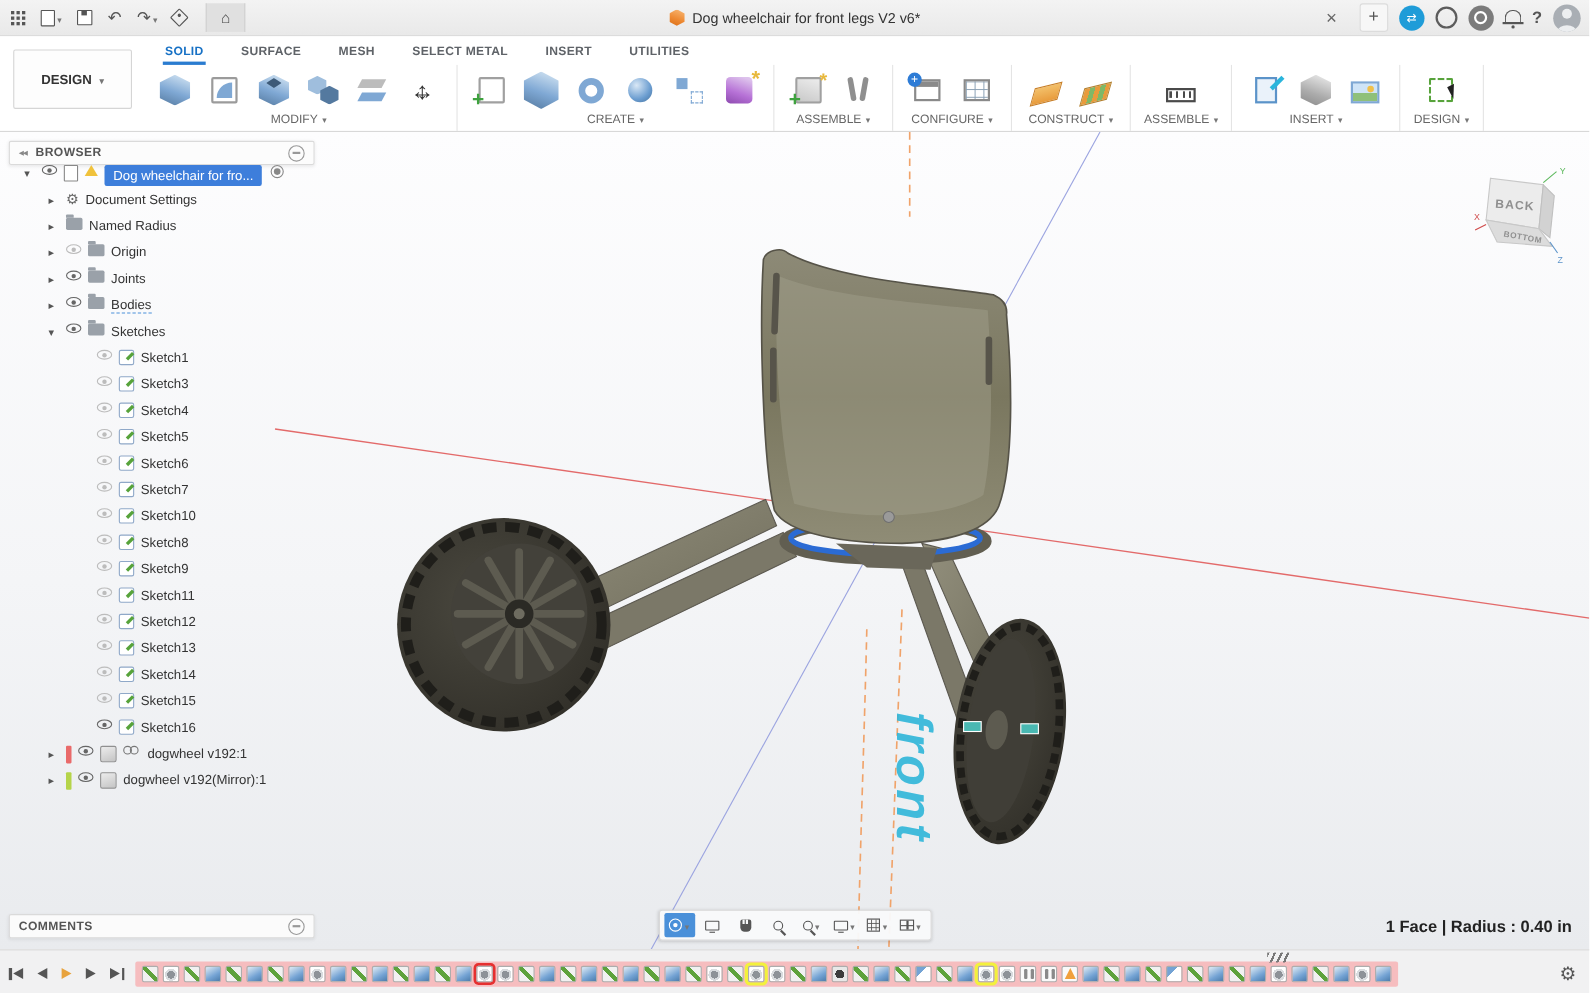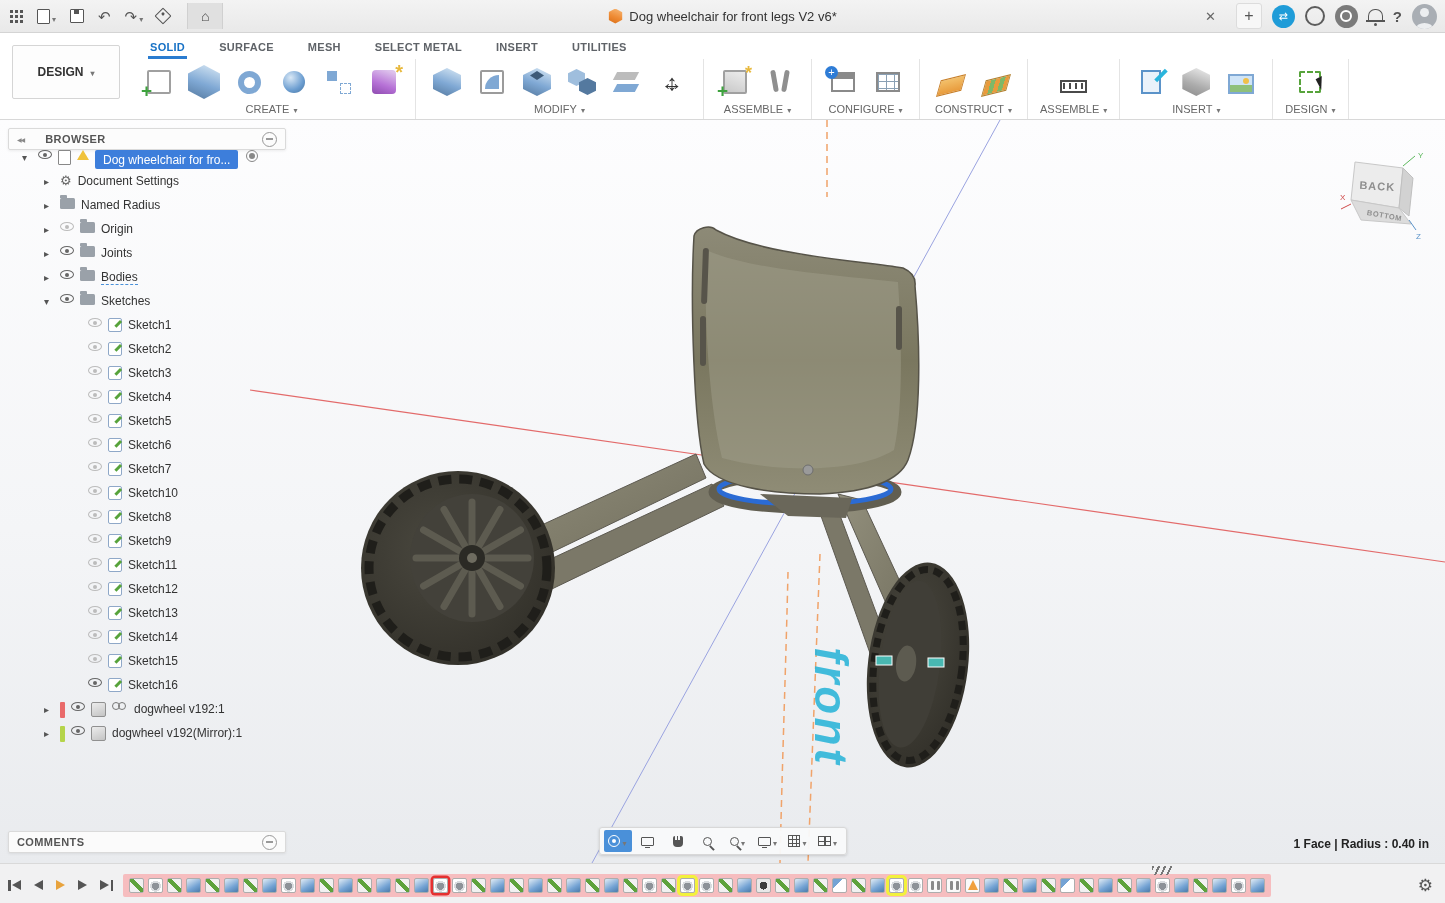--- a/index.html
+++ b/index.html
@@ -115,21 +115,21 @@
       border-top:12px solid #222;border-right:7px solid transparent;transform:rotate(-28deg)}
 
   
   .canvas{position:relative;height:743px;background:linear-gradient(180deg,#fdfdfe 0%,#f4f5f7 55%,#e9ebee 100%);overflow:hidden}
   .scene{position:absolute;inset:0;width:100%;height:100%}
   .viewcube{position:absolute;right:14px;top:28px;width:92px;height:92px}
   .vc-label{fill:#8f8f8f;font-size:11px;font-weight:bold;text-anchor:middle;letter-spacing:1px}
   .vc-label.small{font-size:7.5px;letter-spacing:.5px}
 
   
-  .phead{display:flex;align-items:center;gap:21px;height:22px;background:rgba(252,252,252,.92);border:1px solid #dadada;
+  .phead{display:flex;align-items:center;gap:8px;height:22px;background:rgba(252,252,252,.92);border:1px solid #dadada;
          border-radius:2px;padding:0 8px;box-shadow:0 1px 3px rgba(0,0,0,.07);width:278px;box-sizing:border-box}
   .pcollapse{font-size:6px;color:#888;letter-spacing:-1px}
   .phead-label{font-size:11px;font-weight:bold;color:#555;letter-spacing:.4px}
   .pminus{margin-left:auto;width:13px;height:13px;border:1.3px solid #999;border-radius:50%;position:relative;flex:none}
   .pminus::after{content:"";position:absolute;left:3px;right:3px;top:50%;height:1.5px;margin-top:-.75px;background:#999}
 
   .browser{position:absolute;left:8px;top:8px;width:300px;font-size:12px}
   .trow{display:flex;align-items:flex-start;gap:6px;height:24px}
   .trow.root{padding-left:14px}
   .trow.lvl1,.trow.lvl1c{padding-left:36px}
@@ -180,21 +180,21 @@
   .n-hand::after{content:"";position:absolute;top:0;left:2.5px;width:1.5px;height:4.5px;background:#f6f7f8;box-shadow:3px 0 0 #f6f7f8}
   .n-zoom{width:9px;height:9px;border:1.6px solid currentColor;border-radius:50%;position:relative;box-sizing:border-box}
   .n-zoom::after{content:"";position:absolute;right:-4px;bottom:-4px;width:6px;height:1.8px;background:currentColor;transform:rotate(45deg)}
   .n-grid{width:12px;height:12px;border:1.2px solid currentColor;box-sizing:border-box;
     background-image:linear-gradient(currentColor 1px,transparent 1px),linear-gradient(90deg,currentColor 1px,transparent 1px);
     background-size:4px 4px;background-position:-1px -1px}
   .n-vp{width:13px;height:10px;border:1.4px solid currentColor;position:relative;box-sizing:border-box}
   .n-vp::before{content:"";position:absolute;top:50%;left:0;right:0;height:1.2px;background:currentColor}
   .n-vp::after{content:"";position:absolute;left:50%;top:0;bottom:0;width:1.2px;background:currentColor}
 
-  .statusline{position:absolute;right:16px;bottom:12px;font-size:12px;font-weight:bold;color:#222}
+  .statusline{position:absolute;right:16px;bottom:12px;font-size:15px;font-weight:bold;color:#222}
 
   
   .timelinebar{height:42px;background:#f1f1f2;border-top:1px solid #d9d9d9;display:flex;align-items:center;position:relative;padding-right:12px}
   .pcontrols{display:flex;align-items:center;gap:13px;padding:0 10px 0 8px}
   .pc{display:flex;align-items:center;gap:1.5px}
   .tri-l{width:0;height:0;border-right:9px solid #555;border-top:5.5px solid transparent;border-bottom:5.5px solid transparent}
   .tri-r{width:0;height:0;border-left:9px solid #555;border-top:5.5px solid transparent;border-bottom:5.5px solid transparent}
   .tri-r.amber{border-left-color:#e8a33d}
   .vbar{width:2.5px;height:11px;background:#555}
   .tstrip{display:flex;align-items:center;gap:4px;background:#f6bdbf;padding:4px 6px;border-radius:2px}
@@ -271,67 +271,67 @@
       <div class="rtab">MESH</div>
       <div class="rtab">SELECT METAL</div>
       <div class="rtab">INSERT</div>
       <div class="rtab">UTILITIES</div>
     </div>
   <div class="rtools">
 
     <div class="tgroup">
       <div class="ticons">
         <div class="tbtn">
+            <span class="ti cube ic-presspull"></span>
+          </div>
+        <div class="tbtn">
+            <span class="ti ic-fillet"></span>
+          </div>
+        <div class="tbtn">
+            <span class="ti cube ic-shell"></span>
+          </div>
+        <div class="tbtn">
+            <span class="ti ic-combine"></span>
+          </div>
+        <div class="tbtn">
+            <span class="ti ic-offsetface"></span>
+          </div>
+        <div class="tbtn">
+            <span class="ti ic-move"></span>
+          </div>
+      </div>
+      <div class="tlabel">
+          <span>MODIFY</span>
+          <span class="caret"></span>
+        </div>
+    </div>
+
+    <div class="tgroup">
+      <div class="ticons">
+        <div class="tbtn">
             <span class="ti ic-sketchnew"></span>
           </div>
         <div class="tbtn">
             <span class="ti cube ic-big"></span>
           </div>
         <div class="tbtn">
             <span class="ti ic-revolve"></span>
           </div>
         <div class="tbtn">
             <span class="ti ic-pipe"></span>
           </div>
         <div class="tbtn">
             <span class="ti ic-pattern"></span>
           </div>
         <div class="tbtn">
             <span class="ti ic-form"></span>
           </div>
       </div>
       <div class="tlabel">
           <span>CREATE</span>
-          <span class="caret"></span>
-        </div>
-    </div>
-
-    <div class="tgroup">
-      <div class="ticons">
-        <div class="tbtn">
-            <span class="ti cube ic-presspull"></span>
-          </div>
-        <div class="tbtn">
-            <span class="ti ic-fillet"></span>
-          </div>
-        <div class="tbtn">
-            <span class="ti cube ic-shell"></span>
-          </div>
-        <div class="tbtn">
-            <span class="ti ic-combine"></span>
-          </div>
-        <div class="tbtn">
-            <span class="ti ic-offsetface"></span>
-          </div>
-        <div class="tbtn">
-            <span class="ti ic-move"></span>
-          </div>
-      </div>
-      <div class="tlabel">
-          <span>MODIFY</span>
           <span class="caret"></span>
         </div>
     </div>
 
     <div class="tgroup">
       <div class="ticons">
         <div class="tbtn">
             <span class="ti ic-newcomp"></span>
           </div>
         <div class="tbtn">
@@ -572,25 +572,20 @@
     </div>
 
     <div class="sketchrows">
 
         <div class="trow lvl2">
           <span class="eye off"></span>
           <span class="ske"></span>
           <span class="tlbl">Sketch1</span>
         </div>
 
-        <div class="trow lvl2">
-          <span class="eye off"></span>
-          <span class="ske"></span>
-          <span class="tlbl">Sketch2</span>
-        </div>
 
         <div class="trow lvl2">
           <span class="eye off"></span>
           <span class="ske"></span>
           <span class="tlbl">Sketch3</span>
         </div>
 
         <div class="trow lvl2">
           <span class="eye off"></span>
           <span class="ske"></span>

